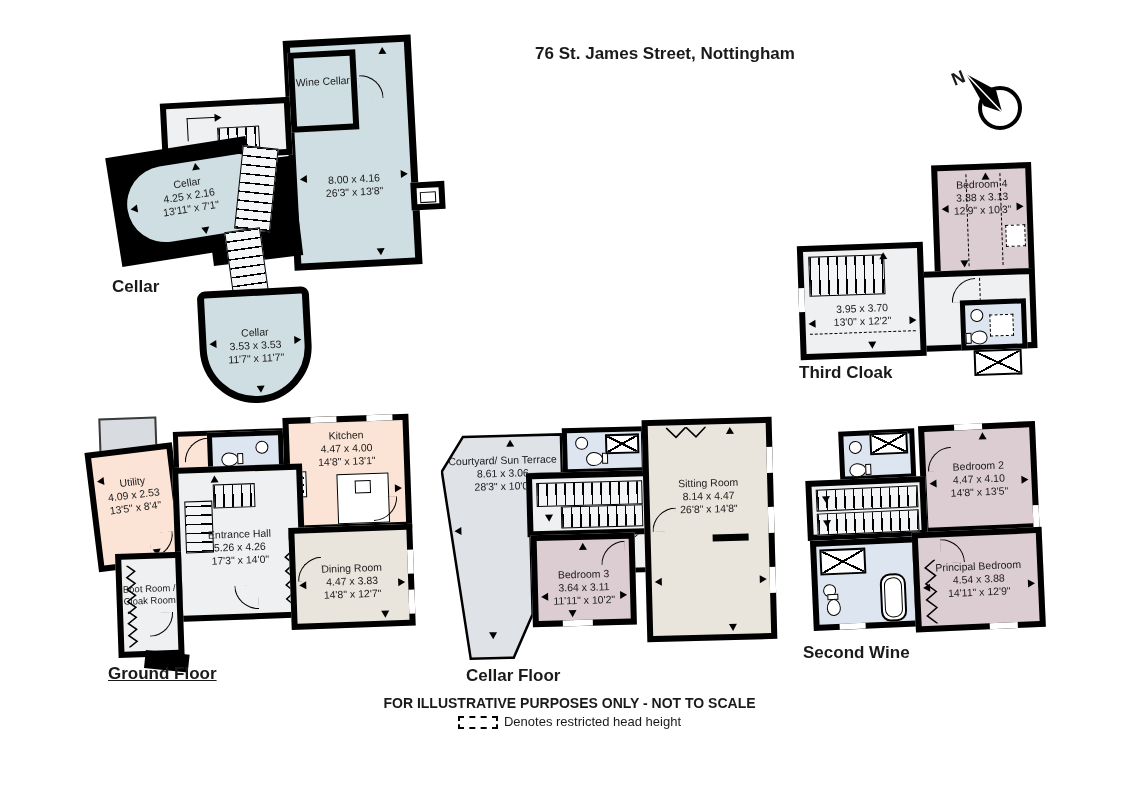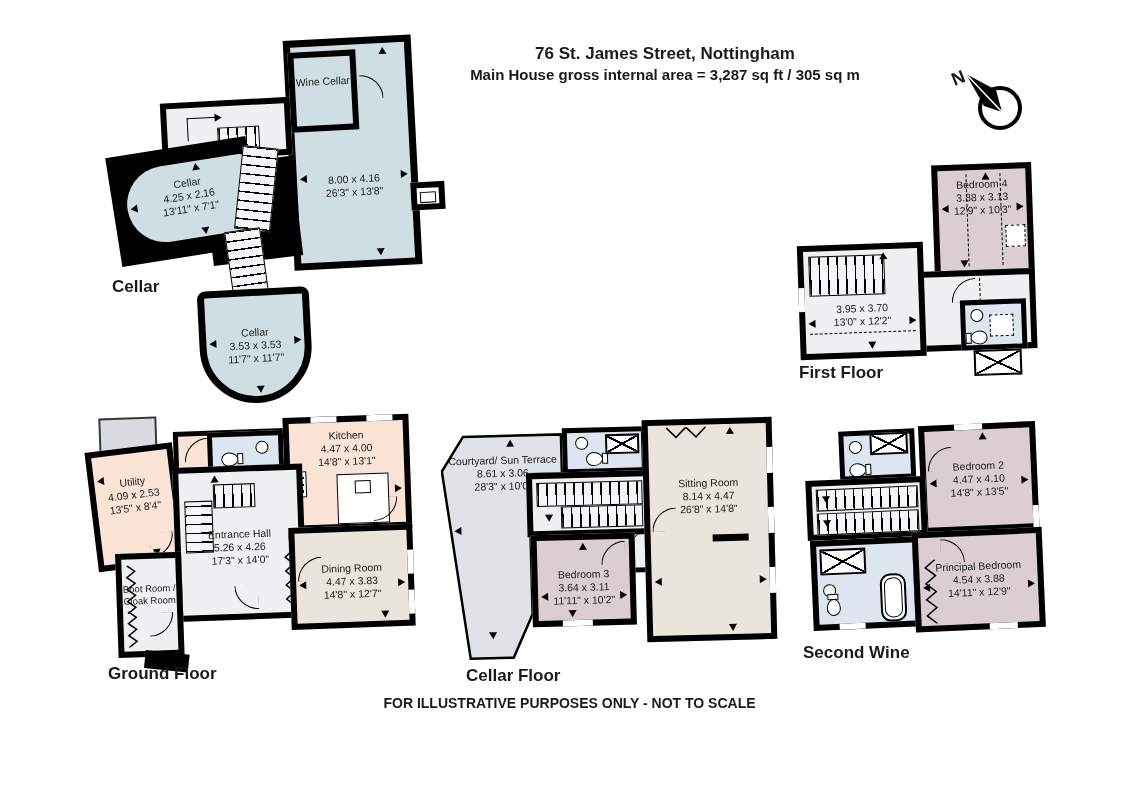--- a/index.html
+++ b/index.html
@@ -62,21 +62,20 @@
   .mk.right{border-top:4px solid transparent;border-bottom:4px solid transparent;border-left:7px solid #000;}
   .compass-n{position:absolute;left:952px;top:68px;font-size:18px;font-weight:bold;transform:rotate(-22deg);}
 </style>
 </head>
 <body>
 
 <div class="canvas">
 
   <div class="title">
     <div class="t1">76 St. James Street, Nottingham</div>
-    <div class="t2">Main House gross internal area = 3,287 sq ft / 305 sq m</div>
   </div>
 
   <div class="compass-n">N</div>
   <svg class="abs" style="left:952px;top:64px;" width="86" height="80" viewBox="0 0 86 80">
     <circle cx="48" cy="44" r="20" fill="none" stroke="#000" stroke-width="4"></circle>
     <path d="M50,48 L14,10 L44,26 Z" fill="#000"></path>
     <path d="M50,48 L14,10 L32,42 Z" fill="#000"></path>
     <path d="M50,48 L14,10" stroke="#fff" stroke-width="1.5" fill="none"></path>
   </svg>
 
@@ -170,21 +169,21 @@
         <div>13'0" x 12'2"</div>
       </div>
       <div class="dashh" style="left:4px;right:4px;top:82px;"></div>
       <div class="win" style="left:-6px;top:36px;width:6px;height:24px;"></div>
       <div class="mk up" style="left:76px;top:3px;"></div>
       <div class="mk left" style="left:3px;top:68px;"></div>
       <div class="mk right" style="right:3px;top:68px;"></div>
       <div class="mk down" style="left:62px;bottom:3px;"></div>
     </div>
   </div>
-  <div class="floor-label" style="left:799px;top:363px;">First Floor</div>
+  <div class="floor-label" style="left:799px;top:363px;">Third Cloak</div>
 
   <div class="abs" style="left:85px;top:403px;width:348px;height:295px;transform:rotate(-2deg);">
     <div class="abs" style="left:18px;top:10px;width:54px;height:34px;background:#d8dce1;border:2.5px solid #3a3a3a;"></div>
     <div class="room c-peach" style="left:8px;top:40px;width:88px;height:120px;transform:rotate(-5deg);">
       <div class="rlabel" style="top:22px;">
         <div>Utility</div>
         <div>4.09 x 2.53</div>
         <div>13'5" x 8'4"</div>
       </div>
       <div class="mk left" style="left:3px;top:20px;"></div>
@@ -247,21 +246,21 @@
       <svg style="position:absolute;left:3px;top:6px;" width="12" height="50" viewBox="0 0 12 50">
           <polyline points="2,0 10,6 2,12 10,18 2,24 10,30 2,36 10,42 2,48" fill="none" stroke="#000" stroke-width="1.5"></polyline>
         </svg>
       <svg style="position:absolute;left:3px;bottom:4px;" width="12" height="36" viewBox="0 0 12 36">
           <polyline points="2,0 10,6 2,12 10,18 2,24 10,30 2,36" fill="none" stroke="#000" stroke-width="1.5"></polyline>
         </svg>
       <div class="arc" style="right:4px;bottom:14px;transform:rotate(-90deg);"></div>
     </div>
     <div class="black" style="left:56px;top:246px;width:44px;height:18px;transform:rotate(8deg);"></div>
   </div>
-  <div class="floor-label" style="left:108px;top:664px;">Ground Floor</div>
+  <div class="floor-label" style="left:108px;top:664px;text-decoration:underline;">Ground Floor</div>
 
   <div class="abs" style="left:443px;top:413px;width:345px;height:278px;transform:rotate(-1.5deg);">
     <svg style="position:absolute;left:0;top:10px;" width="132" height="250" viewBox="0 0 132 250">
       <polygon points="23,10 121,10 121,49 88,49 88,189 68,232 25,232 1,44" fill="#dfe3e8" stroke="#000" stroke-width="2.5"></polygon>
     </svg>
     <div class="rlabel wrap" style="left:6px;top:38px;width:112px;">
       <div>Courtyard/ Sun Terrace</div>
       <div>8.61 x 3.06</div>
       <div>28'3" x 10'0"</div>
     </div>
@@ -360,15 +359,16 @@
       <div class="arc" style="left:22px;top:2px;transform:rotate(180deg);"></div>
       <div class="mk left" style="left:3px;top:46px;"></div>
       <div class="mk right" style="right:3px;top:46px;"></div>
       <div class="win" style="right:22px;bottom:-6px;width:28px;height:6px;"></div>
     </div>
   </div>
   <div class="floor-label" style="left:803px;top:643px;">Second Wine</div>
 
   <div class="footer">
     <div class="f1">FOR ILLUSTRATIVE PURPOSES ONLY - NOT TO SCALE</div>
+    <div class="f3"><span class="dashbox"></span><span>Denotes restricted head height</span></div>
   </div>
 
 </div>
 
 </body></html>

